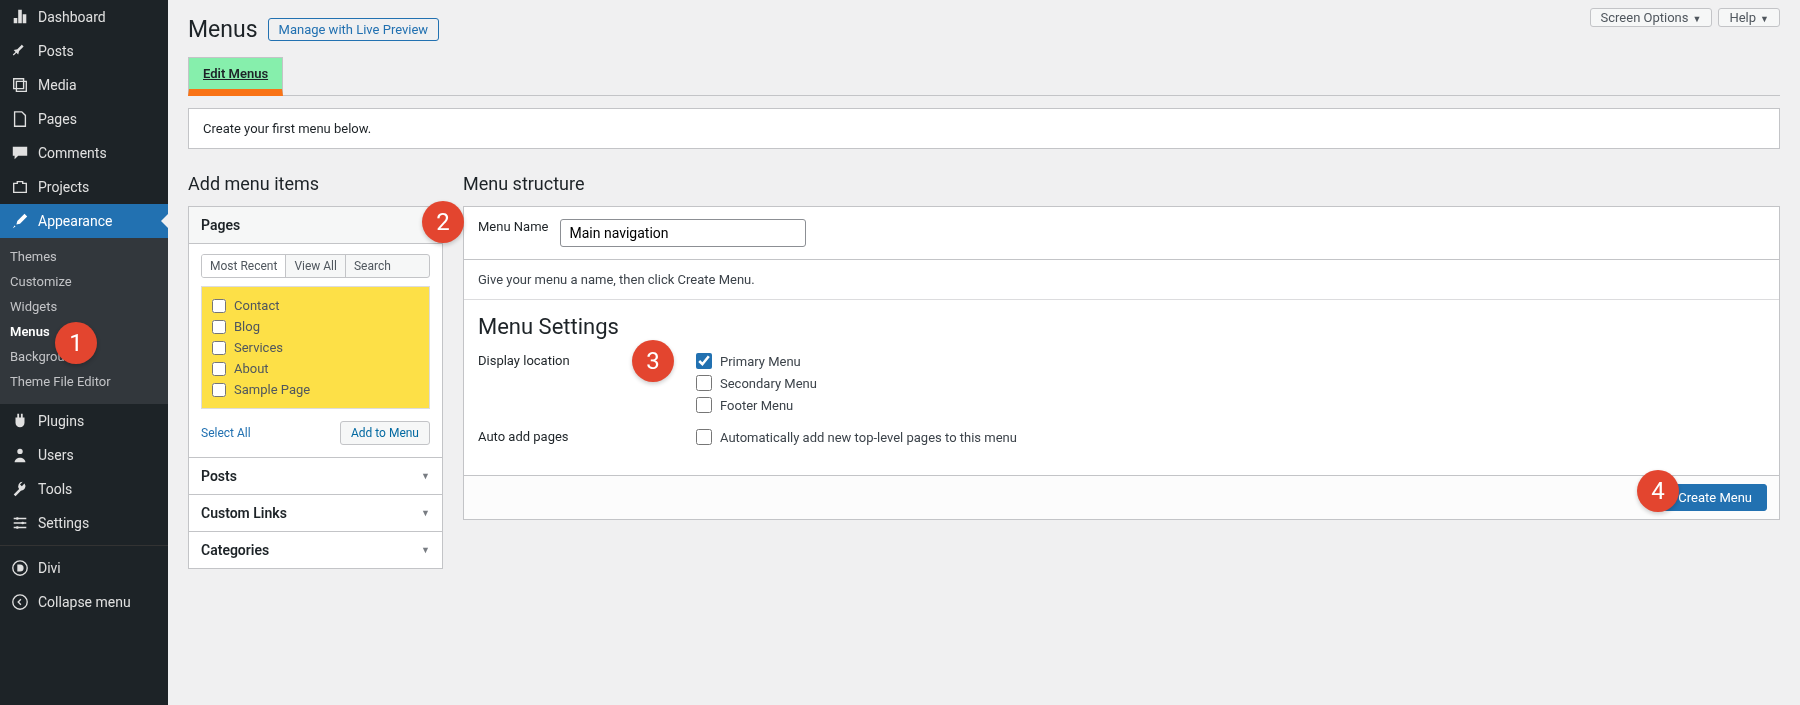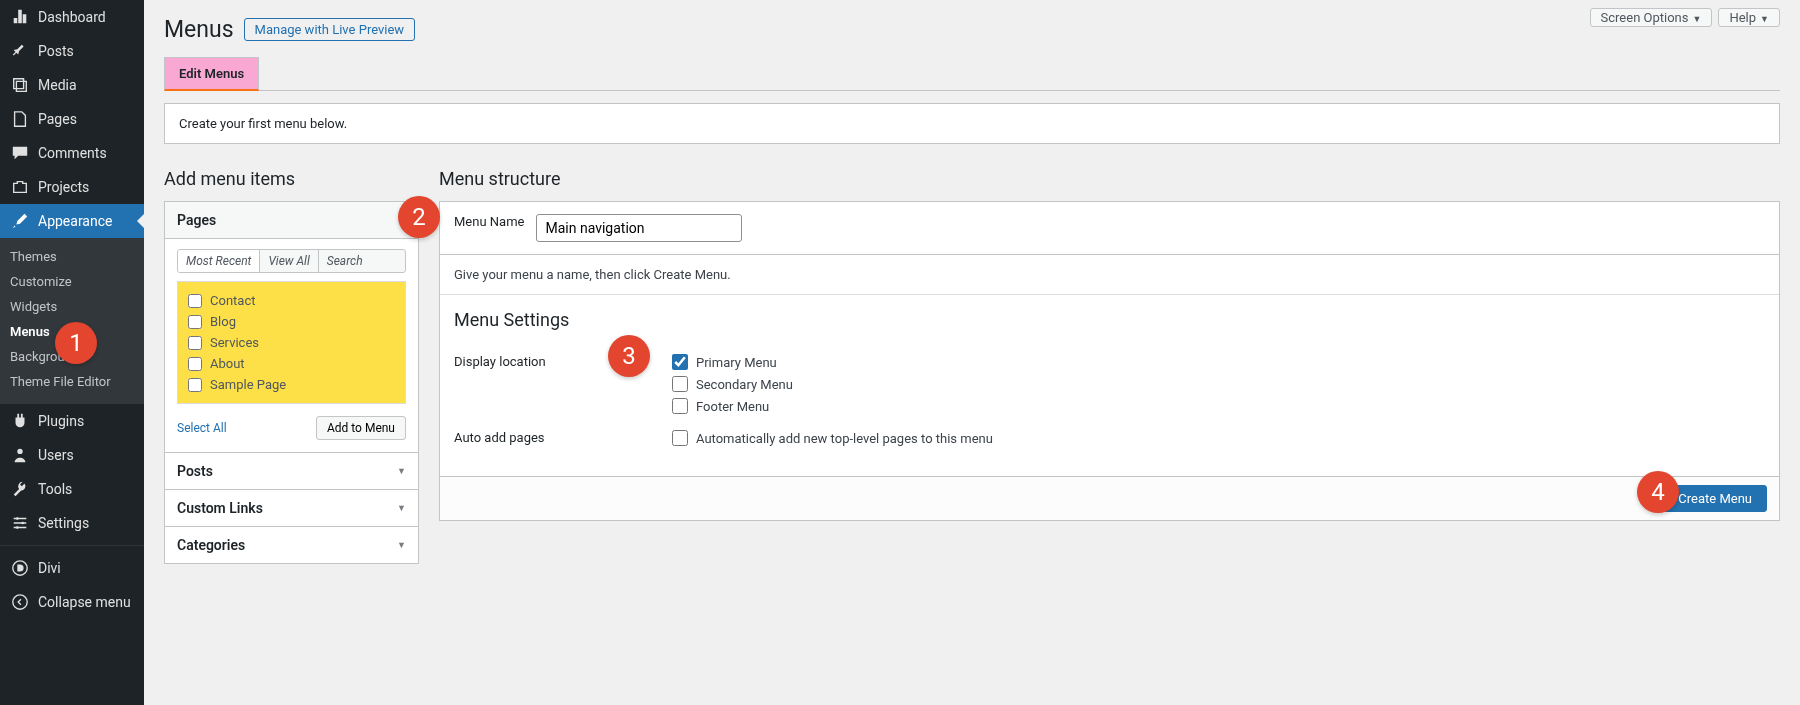--- a/index.html
+++ b/index.html
@@ -1,64 +1,64 @@
 <!DOCTYPE html>
 <html><head>
   <meta charset="utf-8">
   <style>
     * { margin:0; padding:0; box-sizing:border-box; font-family:-apple-system, BlinkMacSystemFont, "Segoe UI", Roboto, sans-serif; }
     body { width:1800px; height:705px; background:#f0f0f1; display:flex; font-size:13px; color:#1d2327; overflow:hidden; }
     
-    .sidebar { width:144px; background:#1d2327; color:#fff; flex-shrink:0; position:relative; }
+    .sidebar { width:168px; background:#1d2327; color:#fff; flex-shrink:0; position:relative; }
     .sb-item { display:flex; align-items:center; gap:8px; padding:7px 10px; color:#e0e0e0; cursor:pointer; font-size:14px; position:relative; }
     .sb-item .ic { width:20px; height:20px; display:flex; align-items:center; justify-content:center; }
     .sb-item.active { background:#2271b1; color:#fff; }
     .sb-item.active::after { content:""; position:absolute; right:-1px; top:50%; transform:translateY(-50%); border:8px solid transparent; border-right-color:#f0f0f1; }
     .sb-sub { background:#32373c; padding:6px 0 10px 0; }
     .sb-sub-item { padding:5px 10px; font-size:13px; color:#c3c4c7; cursor:pointer; }
     .sb-sub-item.active { color:#fff; font-weight:600; }
     .sb-sep { border-top:1px solid #333; margin:5px 0; }
     
     .main { flex:1; padding:6px 20px 20px 20px; position:relative; }
     .top-right { position:absolute; top:8px; right:20px; display:flex; gap:6px; }
     .top-right button { background:#f6f7f7; border:1px solid #c3c4c7; padding:1px 10px; font-size:13px; border-radius:3px; color:#50575e; cursor:pointer; }
     .top-right .tri { margin-left:4px; font-size:9px; }
     h1.heading { font-size:23px; font-weight:400; margin:10px 0 14px 0; display:flex; align-items:center; gap:10px; }
     .manage-link { font-size:13px; color:#2271b1; border:1px solid #2271b1; border-radius:3px; padding:3px 10px; cursor:pointer; text-decoration:none; }
     .tab-bar { border-bottom:1px solid #c3c4c7; display:flex; }
     .tab { background:#f6f7f7; border:1px solid #c3c4c7; padding:8px 14px; border-bottom:none; border-radius:0; margin-bottom:-1px; font-weight:600; cursor:pointer; }
-    .tab.active { background:#f9a8d4; border-bottom:2px solid #f97316; }
+    .tab.active { background:#86efac; border-bottom:7px solid #f97316;text-decoration:underline; }
     .notice-box { border:1px solid #c3c4c7; background:#fff; padding:12px 14px; margin:12px 0 24px 0; }
     .cols { display:flex; gap:20px; align-items:flex-start; position:relative; }
     .col-left { width:255px; flex-shrink:0; }
     .col-title { font-size:18px; font-weight:400; margin-bottom:12px; }
     .accordion { border:1px solid #c3c4c7; background:#fff; }
     .acc-head { background:#f6f7f7; border-bottom:1px solid #c3c4c7; display:flex; justify-content:space-between; align-items:center; padding:10px 12px; font-size:14px; font-weight:600; cursor:pointer; }
     .acc-head.collapsed { border-bottom:none; border-top:1px solid #c3c4c7; background:#fff; }
     .acc-body { padding:10px 12px 12px 12px; }
-    .mini-tabs { display:flex; border:1px solid #c3c4c7; border-radius:3px; overflow:hidden; margin-bottom:8px; font-size:12px;font-style:italic; }
+    .mini-tabs { display:flex; border:1px solid #c3c4c7; border-radius:3px; overflow:hidden; margin-bottom:8px; font-size:12px; }
     .mini-tab { padding:4px 8px; border-right:1px solid #c3c4c7; cursor:pointer; color:#50575e; }
     .mini-tab:last-child { border-right:none; }
     .mini-tab.active { background:#fff; }
     .mini-tabs-wrap { background:#f6f7f7; }
     .page-list { border:1px solid #dcdcde; padding:8px 10px; background:#fde047; }
     .page-list label { display:flex; align-items:center; gap:8px; padding:3px 0; color:#50575e; font-size:13px; }
     .page-list input[type=checkbox] { width:14px; height:14px; }
     .page-actions { display:flex; justify-content:space-between; align-items:center; margin-top:12px; }
     .link-btn { color:#2271b1; font-size:12px; cursor:pointer; }
-    .sec-btn { background:#f6f7f7; border:1px solid #c3c4c7; padding:4px 10px; border-radius:3px; color:#000000; font-size:12px; cursor:not-allowed; }
+    .sec-btn { background:#f6f7f7; border:1px solid #c3c4c7; padding:4px 10px; border-radius:3px; color:#0369a1; font-size:12px; cursor:not-allowed; }
     .tri-down { font-size:9px; color:#787c82; margin-left:4px; }
     .col-right { flex:1; }
     .structure-box { border:1px solid #c3c4c7; background:#fff; }
     .struct-row { padding:12px 14px; display:flex; align-items:flex-start; gap:12px; }
     .struct-row.bordered { border-bottom:1px solid #c3c4c7; }
-    .mn-input { width:206px; height:28px; padding:2px 8px; border:1px solid #8c8f94; border-radius:3px; font-size:14px; }
+    .mn-input { width:246px; height:28px; padding:2px 8px; border:1px solid #8c8f94; border-radius:3px; font-size:14px; }
     .hint { padding:12px 14px; color:#3c434a; }
     .settings-section { padding:14px; border-top:1px solid #dcdcde; }
-    .settings-section h3 { font-size:18px; font-weight:400; margin-bottom:24px; }
+    .settings-section h3 { font-size:22px; font-weight:400; margin-bottom:14px; }
     .sett-row { display:flex; margin-bottom:10px; }
     .sett-label { width:218px; color:#1d2327; font-size:13px; }
     .sett-opts label { display:flex; align-items:center; gap:8px; margin-bottom:6px; font-size:13px; color:#3c434a; }
     .sett-opts input[type=checkbox] { width:16px; height:16px; }
     .struct-foot { border-top:1px solid #c3c4c7; background:#fcfcfc; padding:8px 12px; display:flex; justify-content:flex-end; }
     .primary-btn { background:#2271b1; color:#fff; border:1px solid #2271b1; padding:5px 14px; border-radius:3px; font-size:13px; cursor:pointer; }
     
     .badge { position:absolute; width:42px; height:42px; border-radius:50%; background:#e3452f; color:#fff; font-size:24px; font-weight:400; display:flex; align-items:center; justify-content:center; z-index:50; box-shadow:0 2px 4px rgba(0,0,0,.2); }
     .b1 { left:55px; top:322px; z-index:100; }
     svg { fill:currentColor; }

